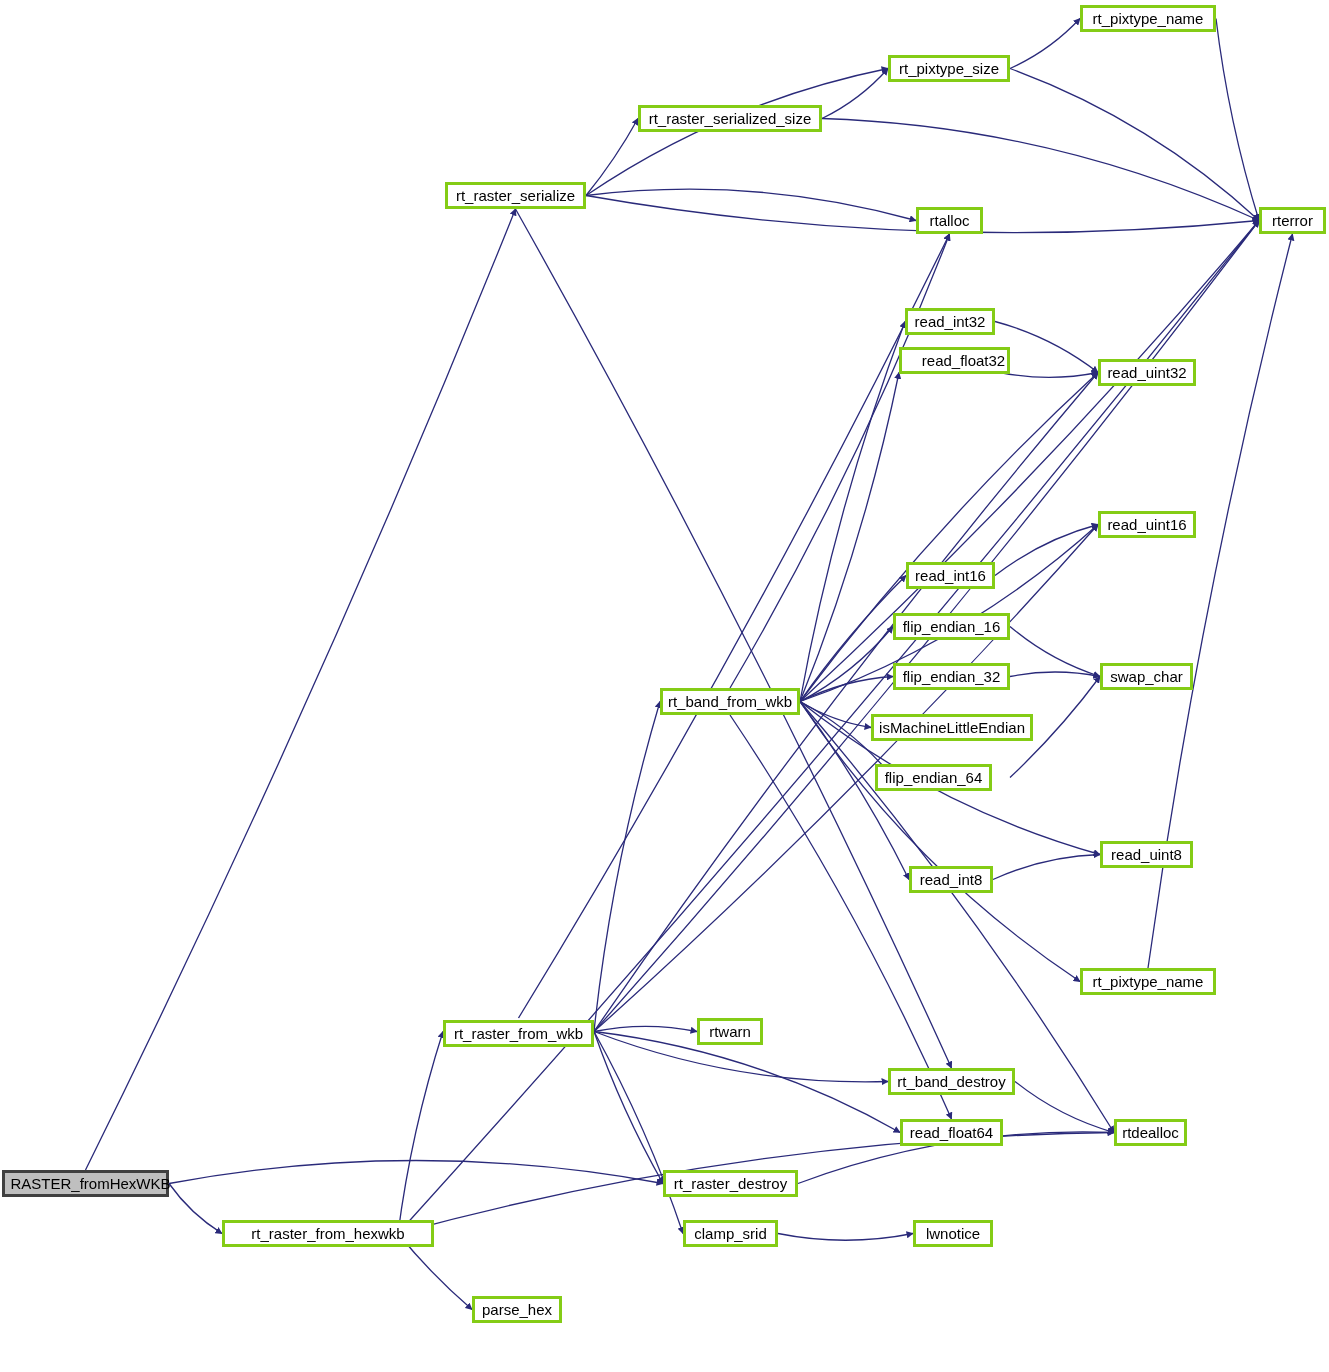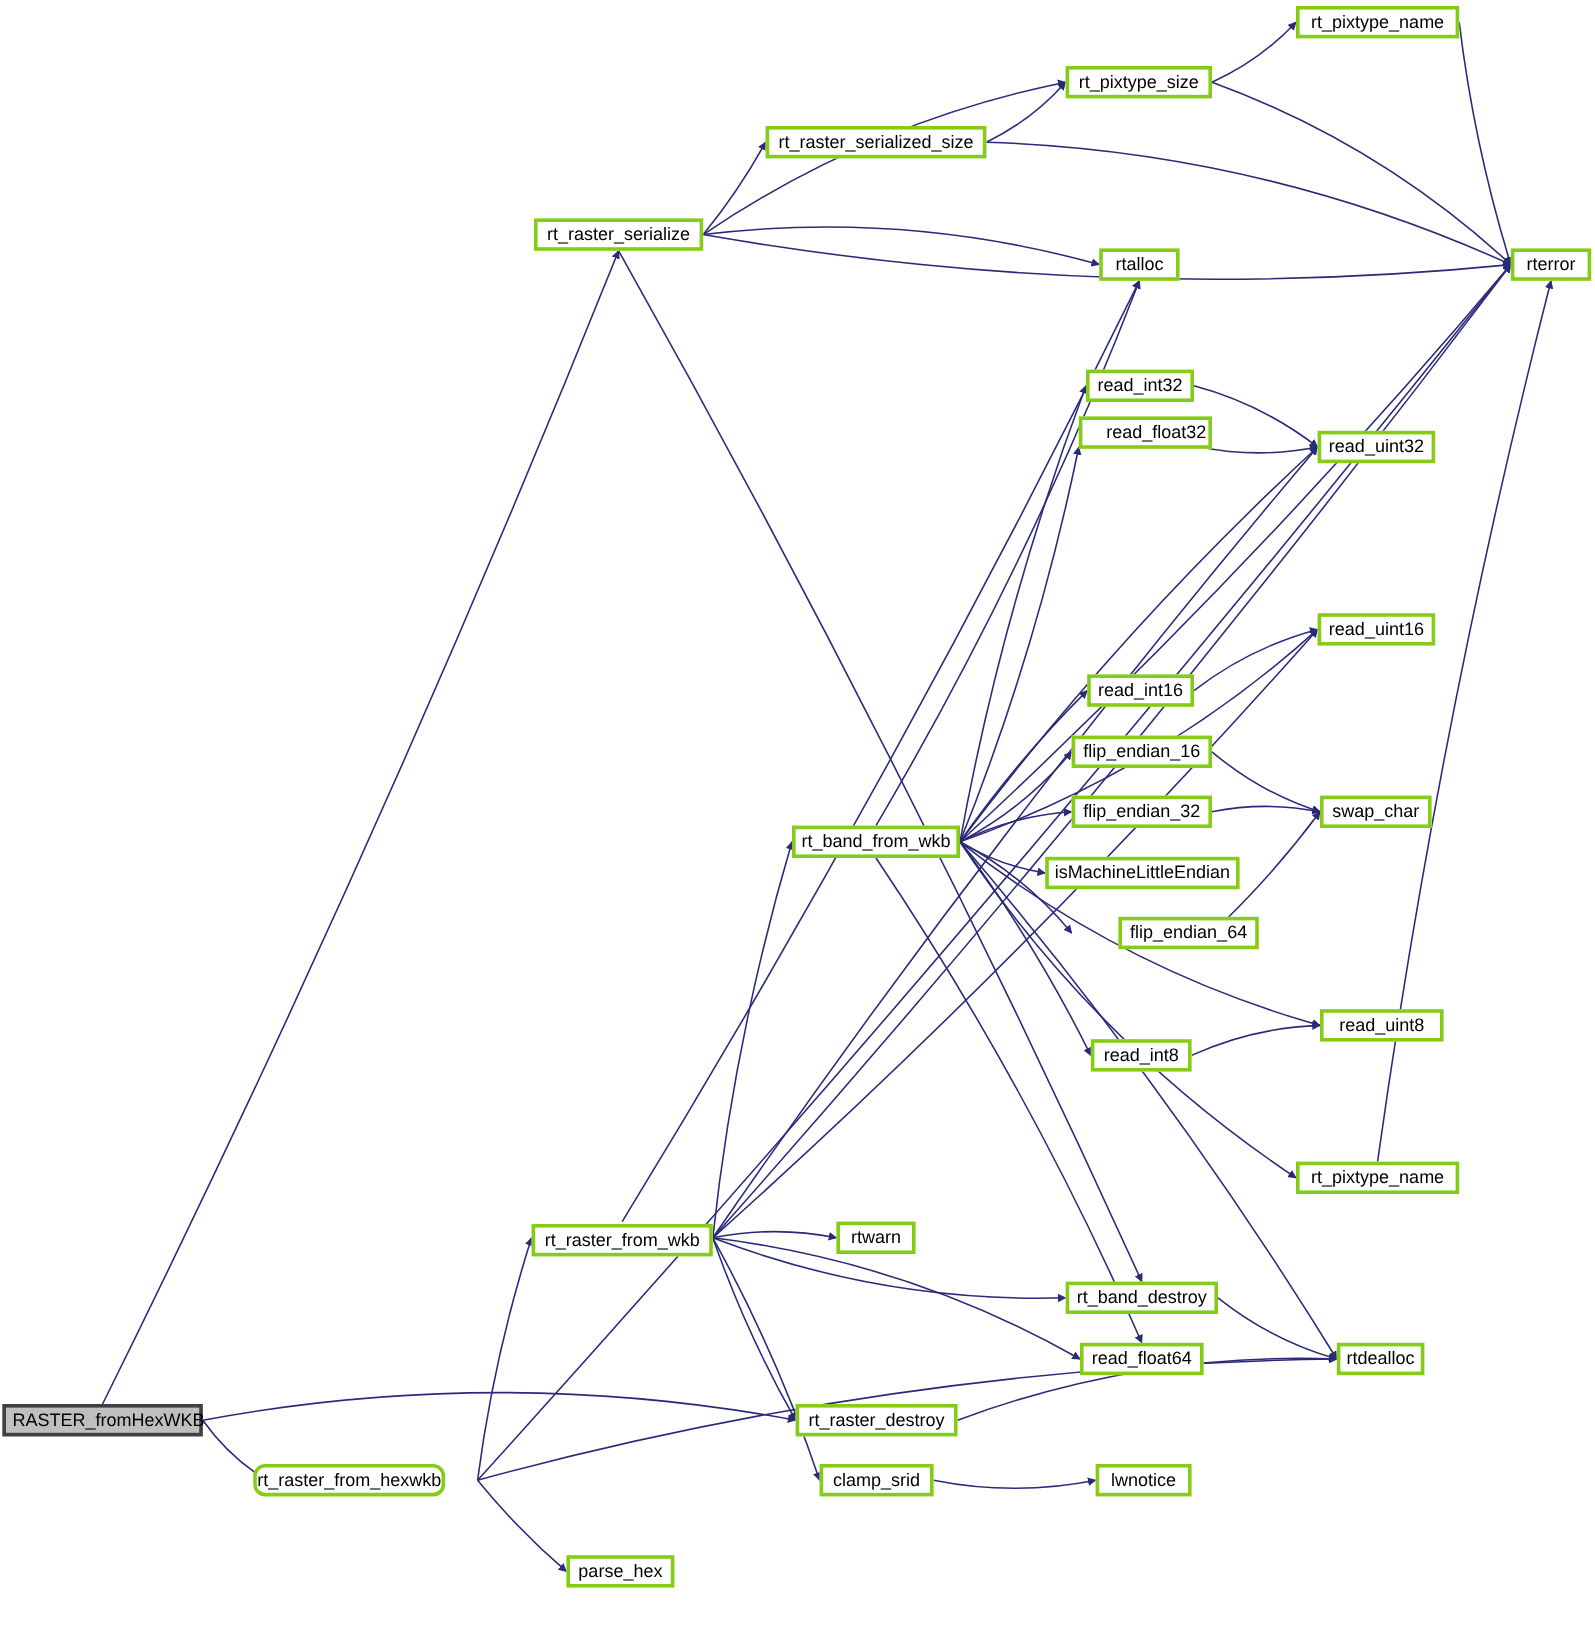--- a/index.html
+++ b/index.html
@@ -155,24 +155,24 @@
       </div>
       <div class="node" style="left: 1100px; top: 663px; width: 93px; height: 27px;">
         <span class="node-label">swap_char</span>
       </div>
       <div class="node" style="left: 660px; top: 688px; width: 140px; height: 27px;">
         <span class="node-label">rt_band_from_wkb</span>
       </div>
       <div class="node" style="left: 871px; top: 714px; width: 162px; height: 27px;">
         <span class="node-label">isMachineLittleEndian</span>
       </div>
-      <div class="node" style="left: 932px; top: 764px; width: 117px; height: 27px; align-items: center;">
+      <div class="node" style="left: 875px; top: 764px; width: 117px; height: 27px; align-items: center;">
         <span class="node-label">flip_endian_64</span>
       </div>
-      <div class="node" style="left: 1100px; top: 841px; width: 103px; height: 27px;">
+      <div class="node" style="left: 1100px; top: 841px; width: 93px; height: 27px;">
         <span class="node-label">read_uint8</span>
       </div>
       <div class="node" style="left: 909px; top: 866px; width: 84px; height: 27px;">
         <span class="node-label">read_int8</span>
       </div>
       <div class="node" style="left: 1080px; top: 968px; width: 136px; height: 27px;">
         <span class="node-label">rt_pixtype_name</span>
       </div>
       <div class="node" style="left: 443px; top: 1020px; width: 151px; height: 27px;">
         <span class="node-label">rt_raster_from_wkb</span>
@@ -188,21 +188,21 @@
       </div>
       <div class="node" style="left: 1114px; top: 1119px; width: 73px; height: 27px;">
         <span class="node-label">rtdealloc</span>
       </div>
       <div class="node highlight" style="left: 2px; top: 1170px; width: 167px; height: 27px;">
         <span class="node-label">RASTER_fromHexWKB</span>
       </div>
       <div class="node" style="left: 663px; top: 1170px; width: 135px; height: 27px;">
         <span class="node-label">rt_raster_destroy</span>
       </div>
-      <div class="node" style="left: 211px; top: 1220px; width: 160px; height: 27px; border-radius: 10px;">
+      <div class="node" style="left: 222px; top: 1220px; width: 212px; height: 27px;">
         <span class="node-label">rt_raster_from_hexwkb</span>
       </div>
       <div class="node" style="left: 683px; top: 1220px; width: 95px; height: 27px;">
         <span class="node-label">clamp_srid</span>
       </div>
       <div class="node" style="left: 913px; top: 1220px; width: 80px; height: 27px;">
         <span class="node-label">lwnotice</span>
       </div>
       <div class="node" style="left: 472px; top: 1296px; width: 90px; height: 27px;">
         <span class="node-label">parse_hex</span>

